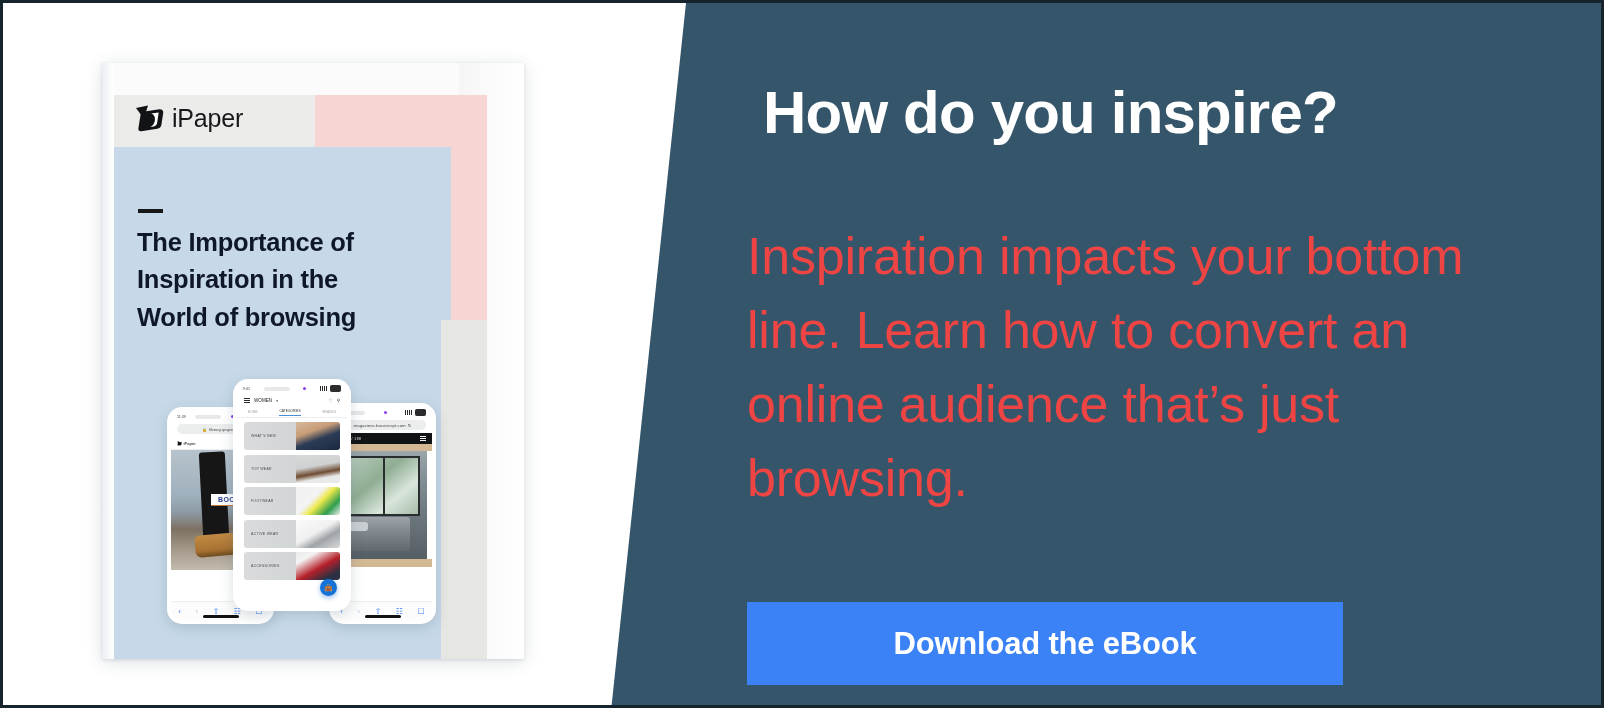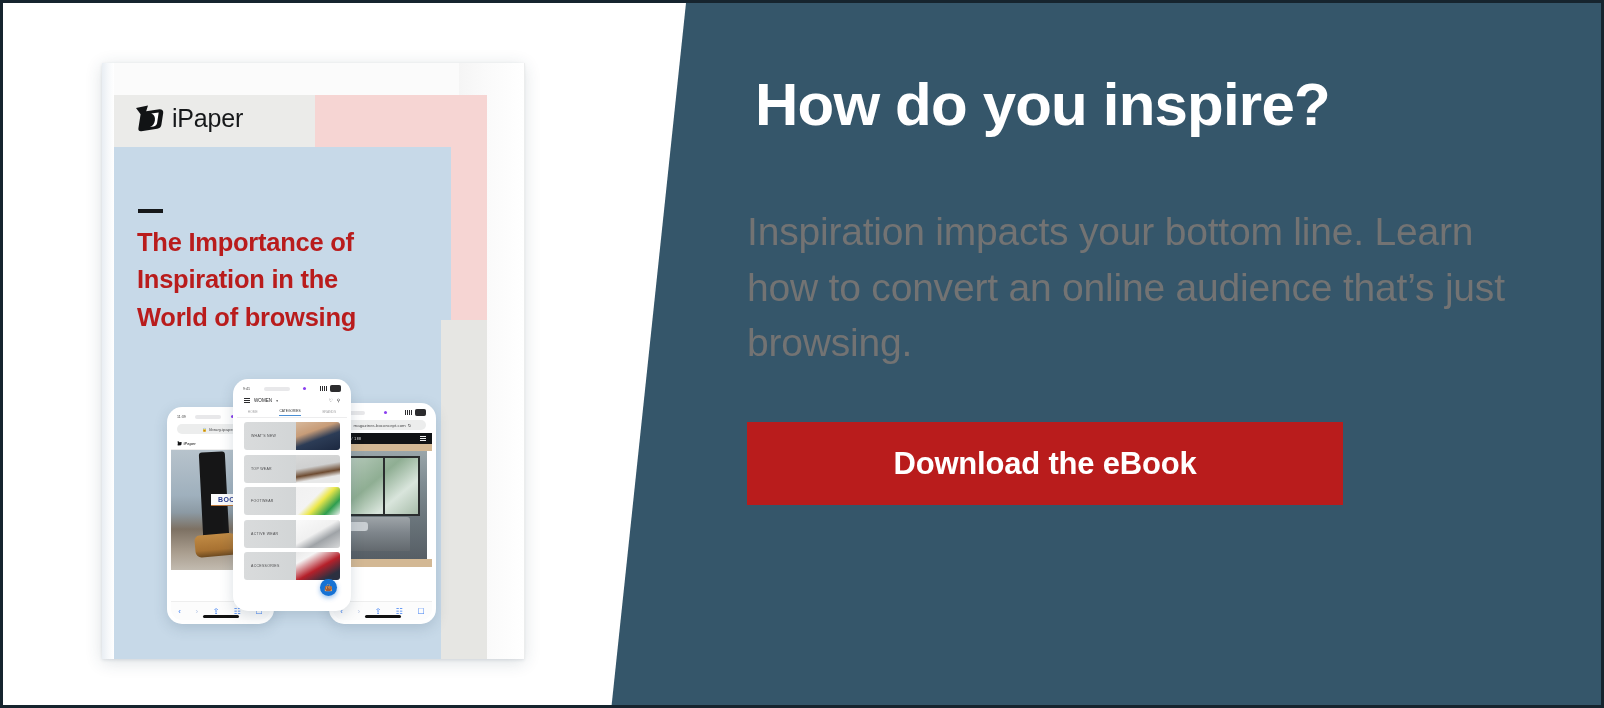--- a/index.html
+++ b/index.html
@@ -139,21 +139,21 @@
     z-index: 5;
   }
   .cover-title {
     position: absolute;
     left: 35px;
     top: 161px;
     width: 300px;
     font-size: 25.5px;
     font-weight: bold;
     line-height: 1.47;
-    color: #b91c1c;
+    color: #0f172a;
     letter-spacing: -0.25px;
     z-index: 5;
   }
 
   
   .phones {
     position: absolute;
     left: 55px;
     top: 296px;
     width: 290px;
@@ -342,43 +342,43 @@
 
   
   .content {
     position: absolute;
     left: 744px;
     top: 60px;
     width: 790px;
     z-index: 4;
   }
   .headline {
-    margin: 8px;
+    margin: 16px;
     font-size: 60px;
     font-weight: bold;
     color: #ffffff;
     line-height: 1.12;
     letter-spacing: -0.8px;
   }
   .subhead {
     margin: 0;
     padding-top: 58px;
-    font-size: 39px;
+    font-size: 52px;
     font-weight: normal;
-    color: #737373;
+    color: #ef4444;
     line-height: 1.42;
     letter-spacing: -0.2px;
     max-width: 760px;
   }
   .cta {
     display: block;
-    margin-top: 52px;
+    margin-top: 86px;
     width: 596px;
     height: 83px;
-    background: #b91c1c;
+    background: #3b82f6;
     border: none;
     color: #ffffff;
     font-family: "Liberation Sans", sans-serif;
     font-size: 31px;
     font-weight: bold;
     letter-spacing: -0.2px;
     cursor: pointer;
     text-align: center;
     line-height: 83px;
     padding: 0;

